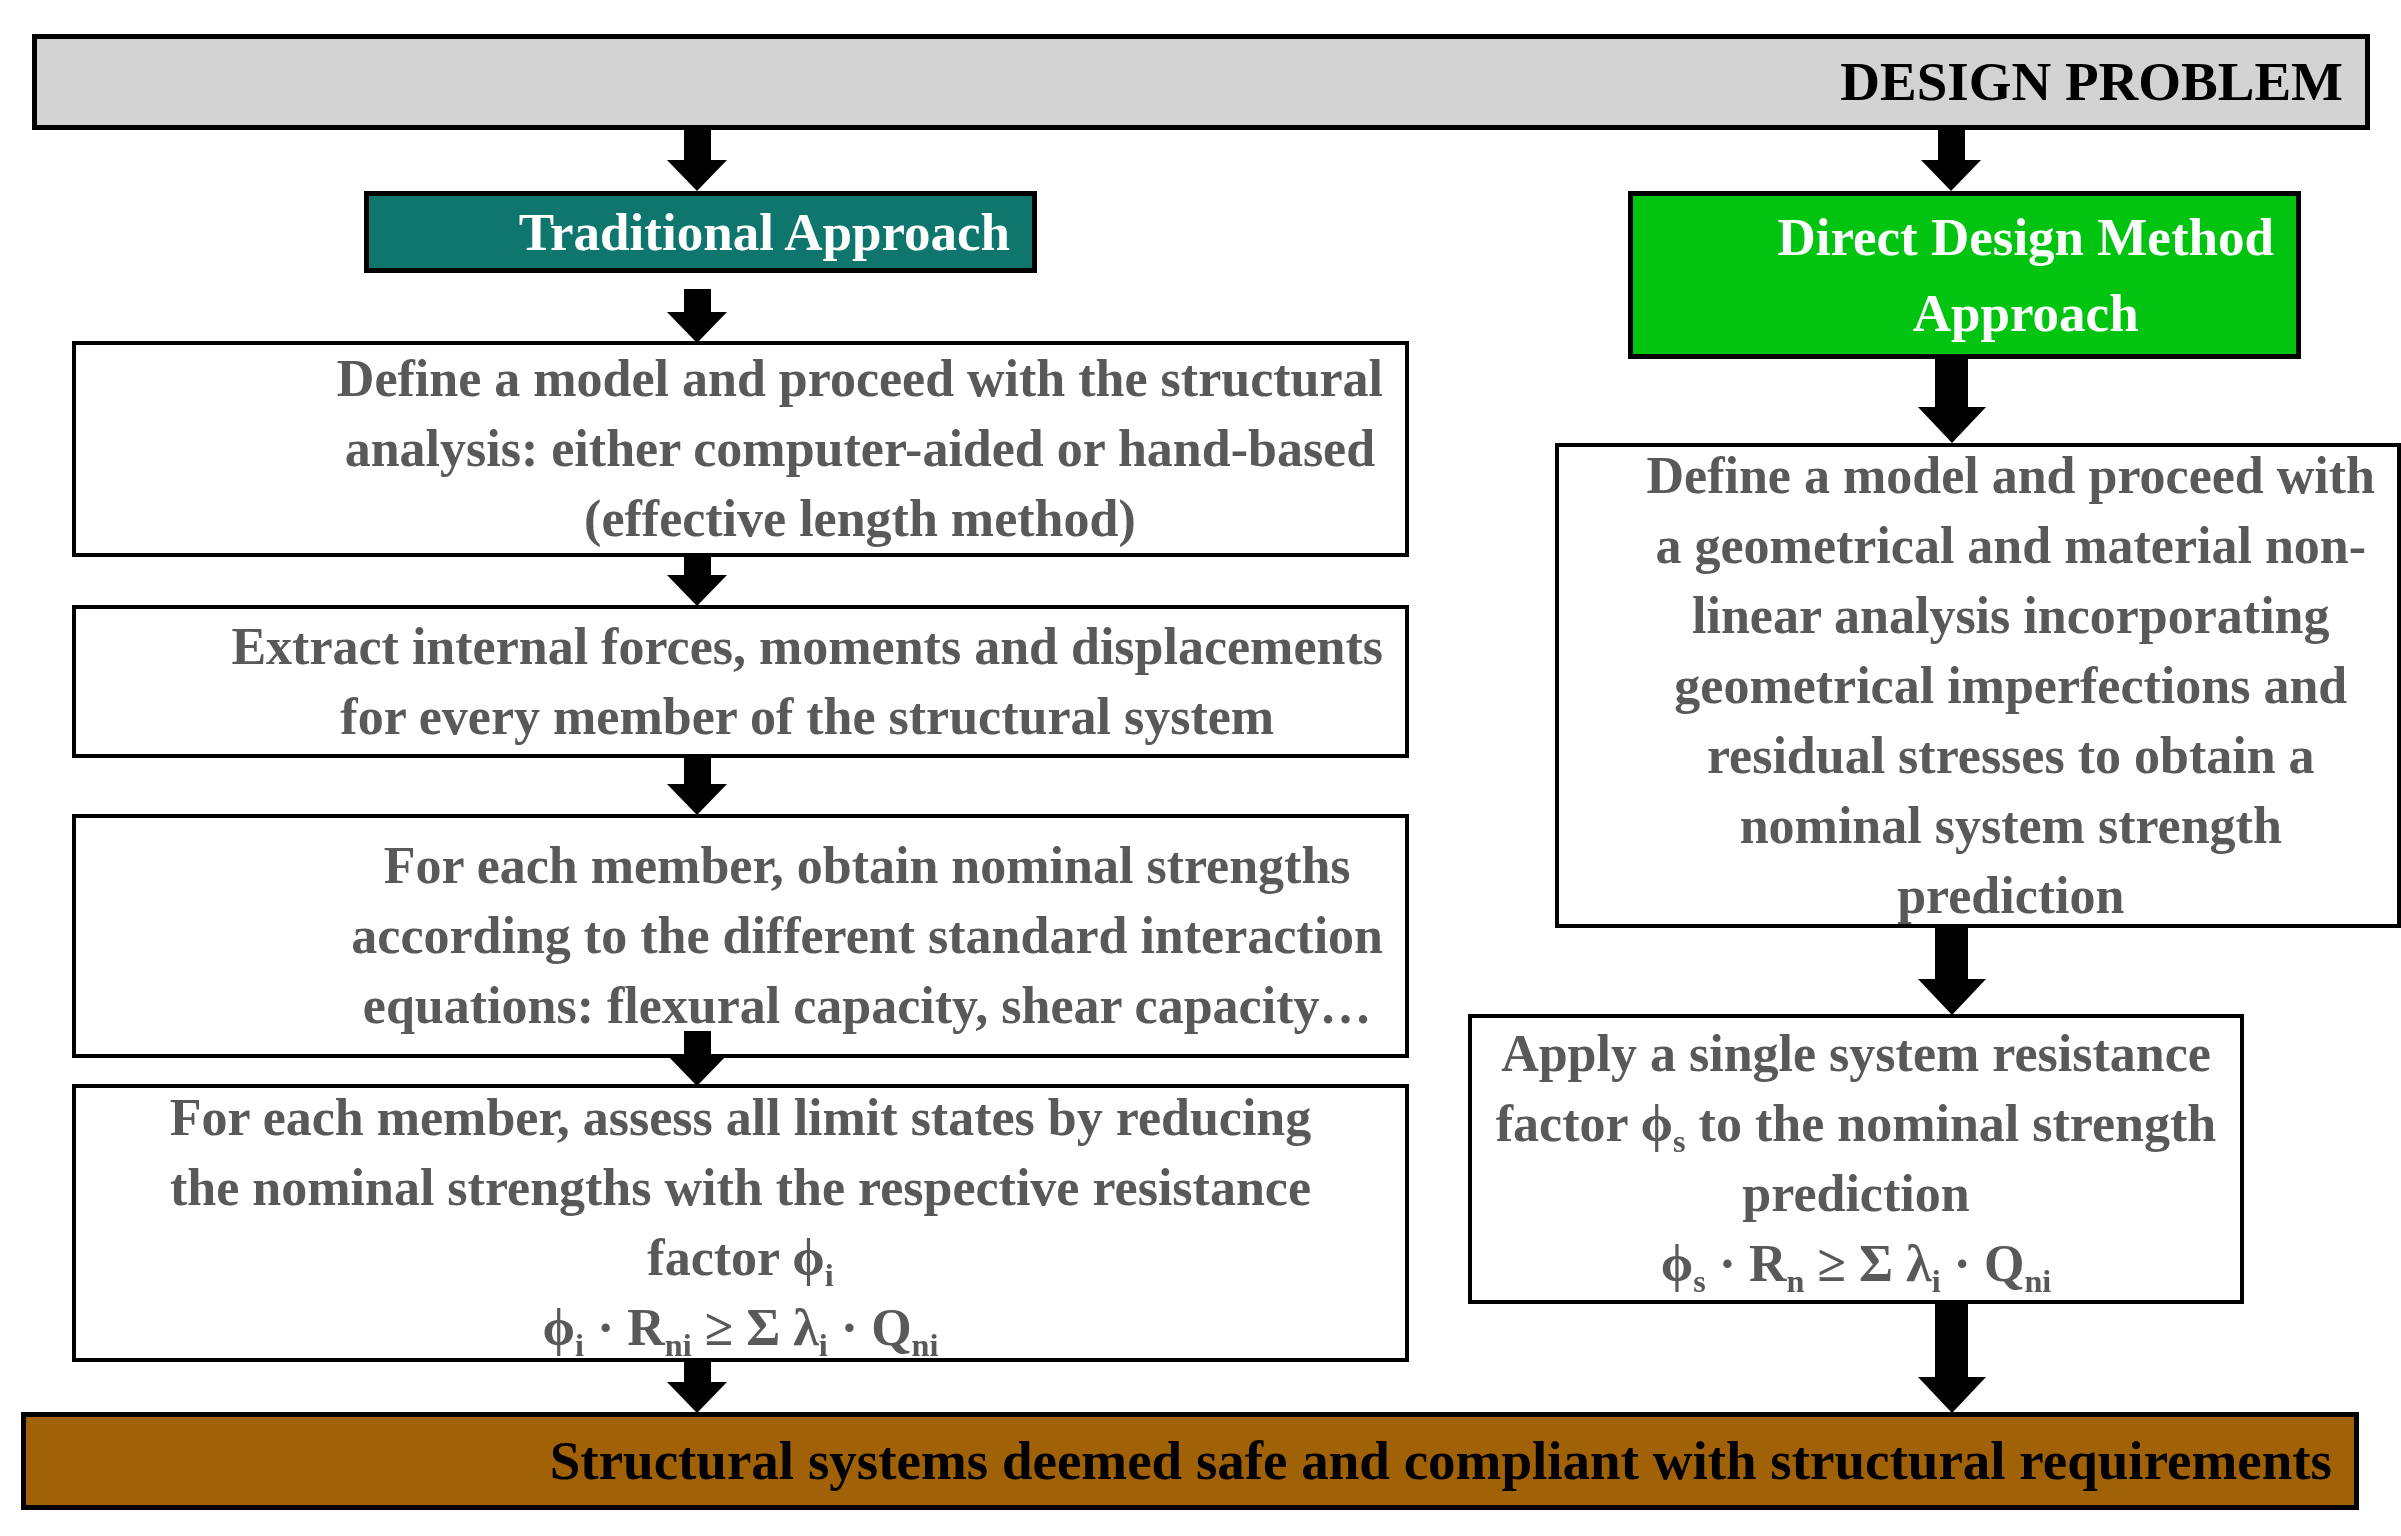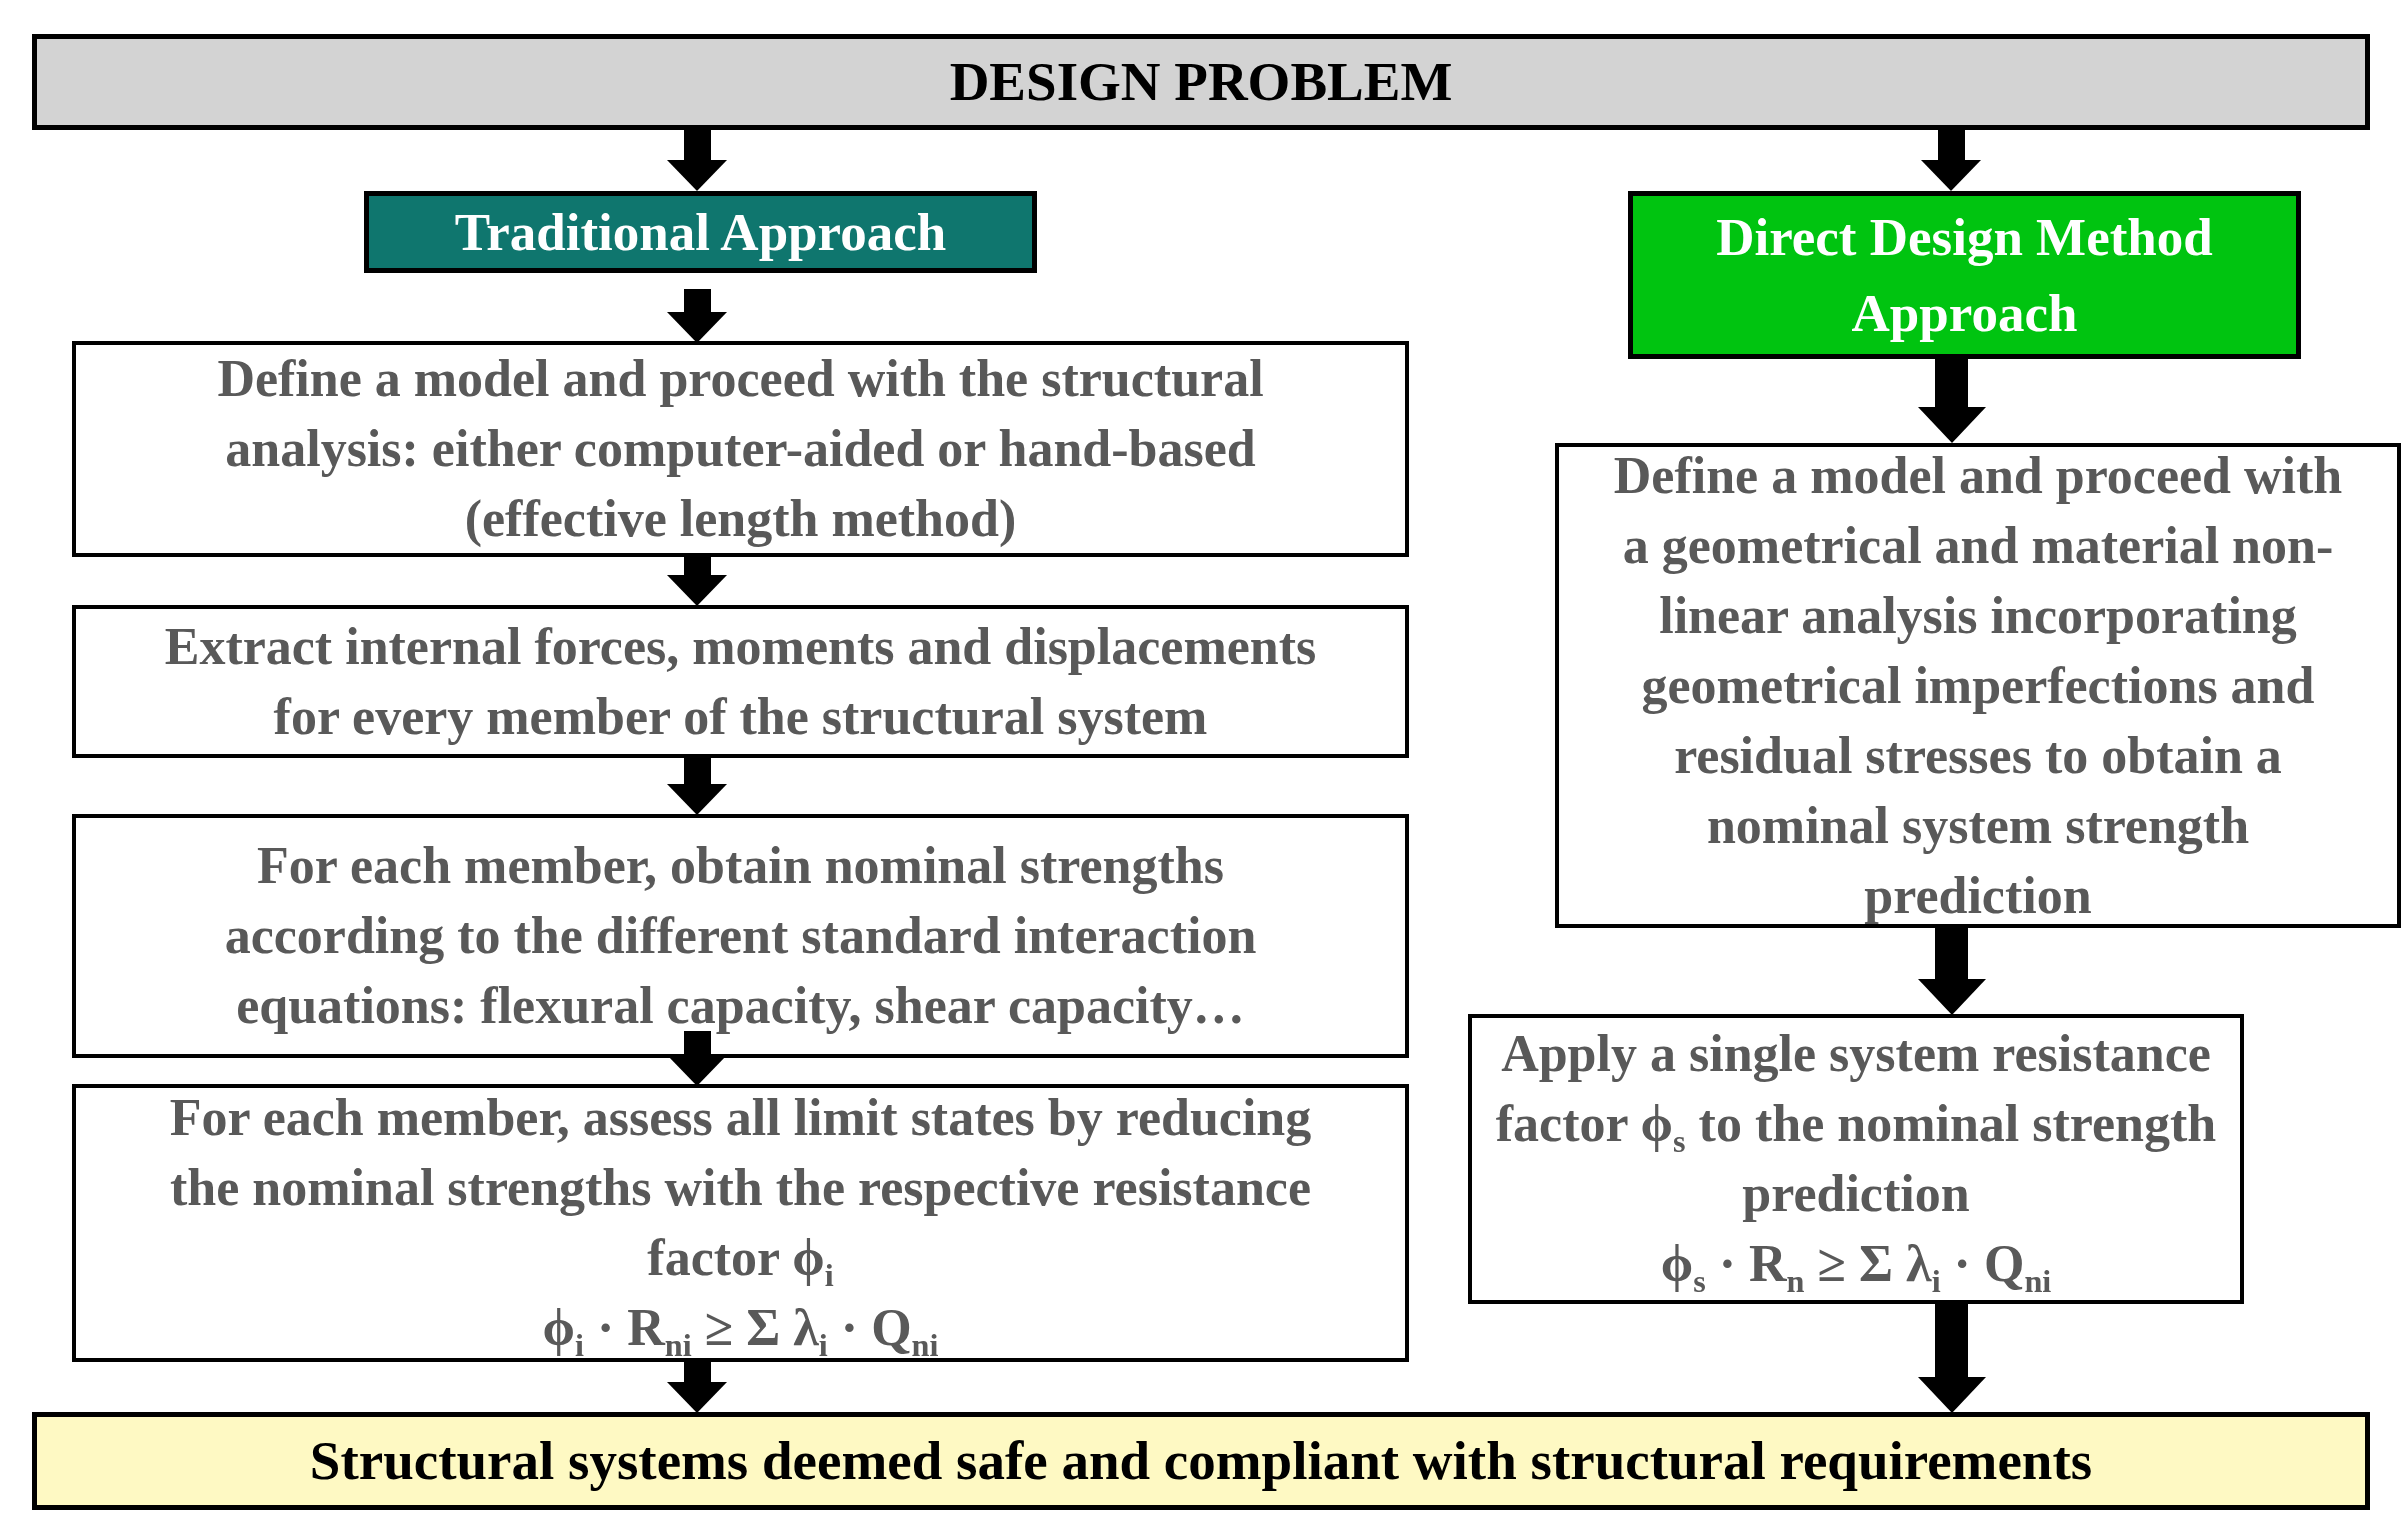--- a/index.html
+++ b/index.html
@@ -11,21 +11,21 @@
     font-family: "Liberation Serif", "DejaVu Serif", serif;
     font-weight: bold;
     overflow: hidden;
   }
   .node {
     position: absolute;
     box-sizing: border-box;
     border: 4.5px solid #000;
     display: flex;
     align-items: center;
-    justify-content: center;
+    justify-content: flex-end;
     text-align: center;
   }
   .node.gray  { border-width: 5.5px; background: #D3D3D3; color: #000; }
   .node.white { background: #ffffff; color: #595959; margin-left: 40px; }
   .node.banner { border-width: 5.5px; color: #ffffff; }
   .title-text  { font-size: 55px; line-height: 1.1; white-space: pre-line; color: #000; }
   .footer-text { font-size: 55px; line-height: 1.1; white-space: pre-line; color: #000; }
   .banner-text { font-size: 53px; line-height: 76px; white-space: pre-line; }
   .body-text   { font-size: 52px; line-height: 70px; white-space: pre-line; }
   .formula     { font-size: 52px; line-height: 70px; white-space: pre-line; }
@@ -108,21 +108,21 @@
 
   <div class="node white" style="left:1428px; top:1014px; width:776px; height:290px">
     <div class="inner">
       <div class="body-text">Apply a single system resistance
 factor ϕ<sub>s</sub> to the nominal strength
 prediction</div>
       <div class="formula">ϕ<sub>s</sub> · R<sub>n</sub> ≥ Σ λ<sub>i</sub> · Q<sub>ni</sub></div>
     </div>
   </div>
 
-  <div class="node gray" style="left: 32px; top: 1412px; width: 2338px; height: 98px; background: #fef9c3;">
+  <div class="node gray" style="left: 21px; top: 1412px; width: 2338px; height: 98px; background: #a16207;">
     <div class="footer-text">Structural systems deemed safe and compliant with structural requirements</div>
   </div>
 
   <div class="arrow" style="left:667px; top:130px; height:61px">
     <div class="stem"></div>
       <div class="head"></div>
   </div>
   <div class="arrow" style="left:1921px; top:130px; height:61px">
     <div class="stem"></div>
       <div class="head"></div>

